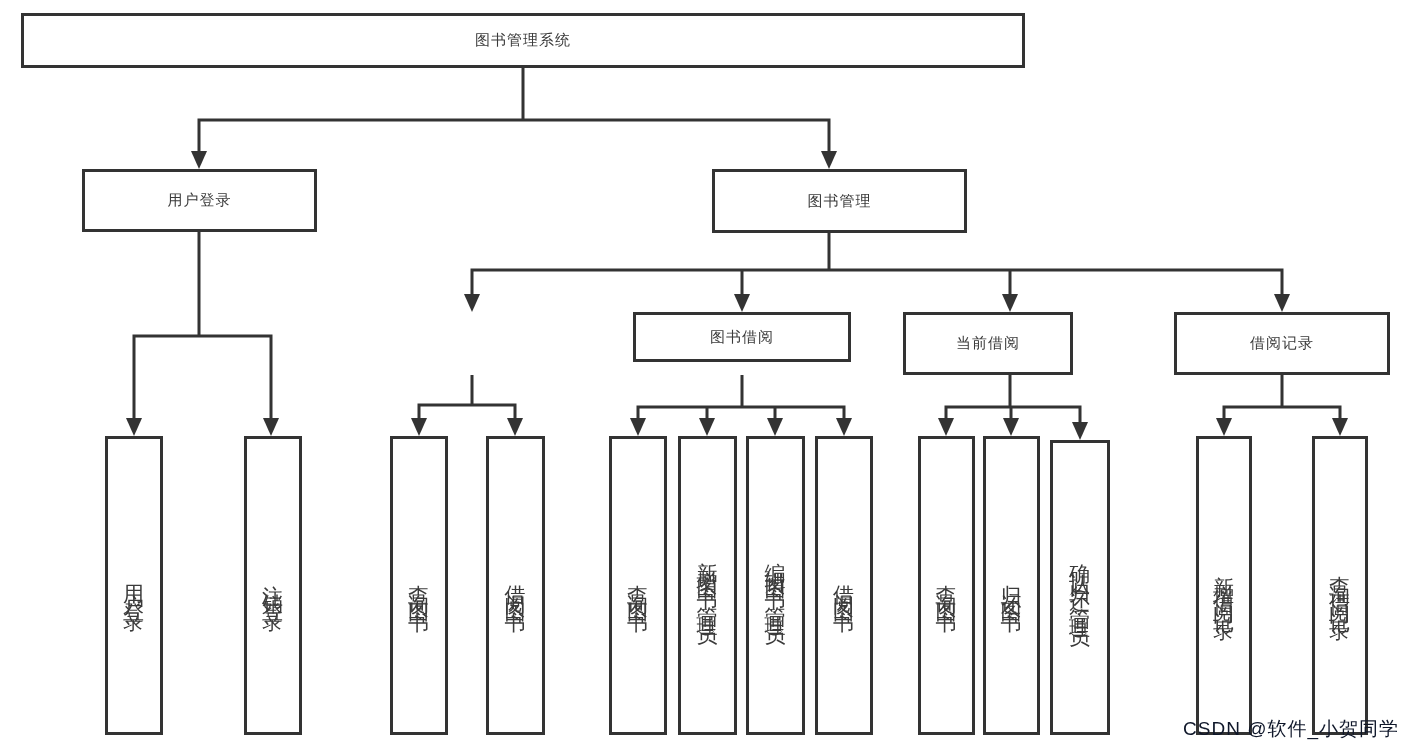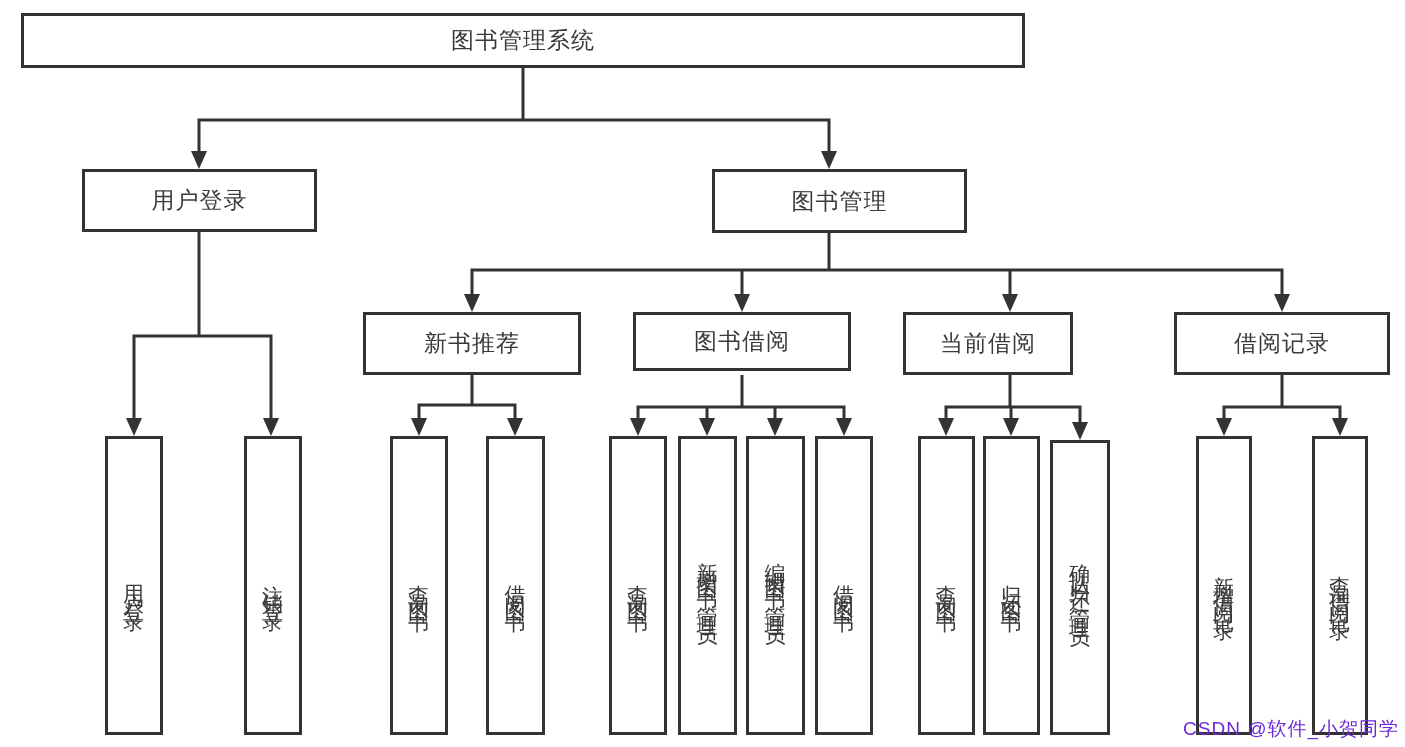--- a/index.html
+++ b/index.html
@@ -26,39 +26,39 @@
     position: absolute;
     box-sizing: border-box;
     border: 3px solid #333333;
     background: #ffffff;
     display: flex;
     align-items: center;
     justify-content: center;
     color: #3a3a3a;
   }
   .node .h-label {
-    font-size: 23px;
+    font-size: 15px;
     letter-spacing: 1px;
     white-space: nowrap;
   }
   .node .v-label {
     writing-mode: vertical-rl;
     text-orientation: mixed;
     font-size: 21px;
     letter-spacing: 9px;
     line-height: 1;
     white-space: nowrap;
   }
   .watermark {
     position: absolute;
     right: 6px;
     bottom: 5px;
     font-size: 19px;
     letter-spacing: 1px;
-    color: #6d28d9;
+    color: #0f172a;
     z-index: 5;
     white-space: nowrap;
   }
 </style>
 </head>
 <body>
 
 <div id="canvas">
 
   <svg id="connectors" viewBox="0 0 1405 747" xmlns="http://www.w3.org/2000/svg">
@@ -105,24 +105,21 @@
     <span class="h-label">图书管理系统</span>
   </div>
 
   <div class="node" style="left:82px; top:169px; width:235px; height:63px;">
     <span class="h-label">用户登录</span>
   </div>
   <div class="node" style="left:712px; top:169px; width:255px; height:64px;">
     <span class="h-label">图书管理</span>
   </div>
 
-  <div class="node" style="left:363px; top:312px; width:218px; height:63px;">
-    <span class="h-label">新书推荐</span>
-  </div>
-  <div class="node" style="left:633px; top:312px; width:218px; height:59px;">
+  <div class="node" style="left:633px; top:312px; width:218px; height:50px;">
     <span class="h-label">图书借阅</span>
   </div>
   <div class="node" style="left:903px; top:312px; width:170px; height:63px;">
     <span class="h-label">当前借阅</span>
   </div>
   <div class="node" style="left:1174px; top:312px; width:216px; height:63px;">
     <span class="h-label">借阅记录</span>
   </div>
 
   <div class="node" style="left:105px; top:436px; width:58px; height:299px;">

